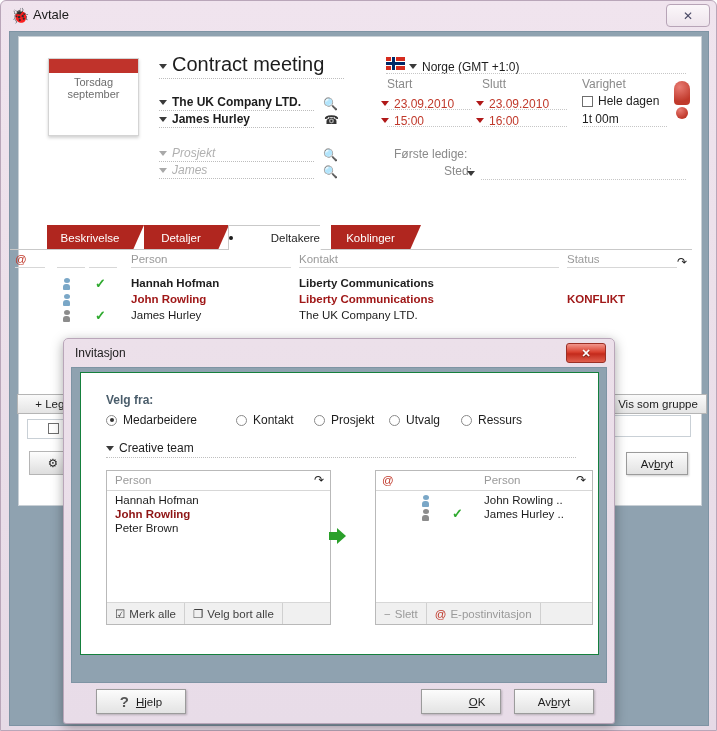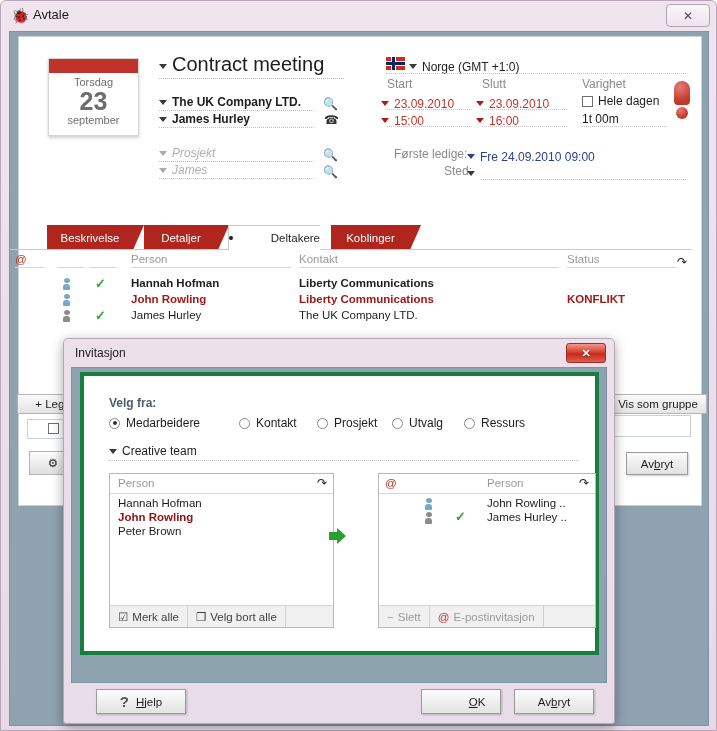--- a/index.html
+++ b/index.html
@@ -192,21 +192,21 @@
     display: flex; align-items: center; justify-content: center;
     color: #ffffff; font-size: 11px; font-weight: bold;
     text-shadow: 0 1px 1px rgba(0,0,0,0.5);
   }
   .dlg-body {
     position: absolute; left: 7px; top: 28px; width: 536px; height: 316px;
     background: #8fa2b0; border: 1px solid #7e94a4;
   }
   .dlg-white {
     position: absolute; left: 8px; top: 4px; width: 519px; height: 283px;
-    background: #ffffff; border: 4px solid #15803d;
+    background: #ffffff; border: 1px solid #15803d;
   }
   .velg-label {
     position: absolute; left: 25px; top: 20px;
     font-size: 12px; font-weight: bold; color: #4a5d6b;
   }
   .radio-row { position: absolute; left: 25px; top: 40px; width: 470px; height: 16px; }
   .radio {
     position: absolute; font-size: 12px; color: #1d1d1d;
     display: flex; align-items: center;
   }
@@ -287,21 +287,20 @@
       <div class="win-close">✕</div>
     </div>
 
     <div class="win-body">
       <div class="win-inner"></div>
     </div>
 
     <div class="cal">
       <div class="cal-top"></div>
       <div class="cal-dow">Torsdag</div>
-      <div class="cal-day">23</div>
       <div class="cal-month">september</div>
     </div>
 
     <div class="title-field">
       <span class="caret"></span><span class="title-text">Contract meeting</span>
       <div class="title-rule"></div>
     </div>
 
     <div class="row-line" style="left:158px; top:94px;">
       <span class="caret"></span><span class="val">The UK Company LTD.</span>
@@ -363,23 +362,20 @@
     </div>
     <div style="position:absolute; left:581px; top:111px; font-size:12px; color:#1d1d1d;">1t 00m</div>
     <div class="rp-rule" style="left:581px; top:125px; width:85px;"></div>
 
     <div class="bang">
       <div class="b1"></div>
         <div class="b2"></div>
     </div>
 
     <div class="rp-label" style="left:393px; top:146px;">Første ledige:</div>
-    <div style="position:absolute; left:466px; top:146px;">
-      <span class="caret blue"></span><span style="font-size:12px;color:#2a3f8f;">Fre 24.09.2010 09:00</span>
-    </div>
     <div class="rp-label" style="left:443px; top:163px;">Sted:</div>
     <div style="position:absolute; left:466px; top:163px;">
       <span class="caret"></span><span style="font-size:12px;color:#1d1d1d;"></span>
     </div>
     <div class="rp-rule" style="left:480px; top:178px; width:205px;"></div>
 
     <div class="tabs">
       <div class="tab" style="left:0px; width:86px;">
         <span>Beskrivelse</span>
           <span class="skew"></span>

